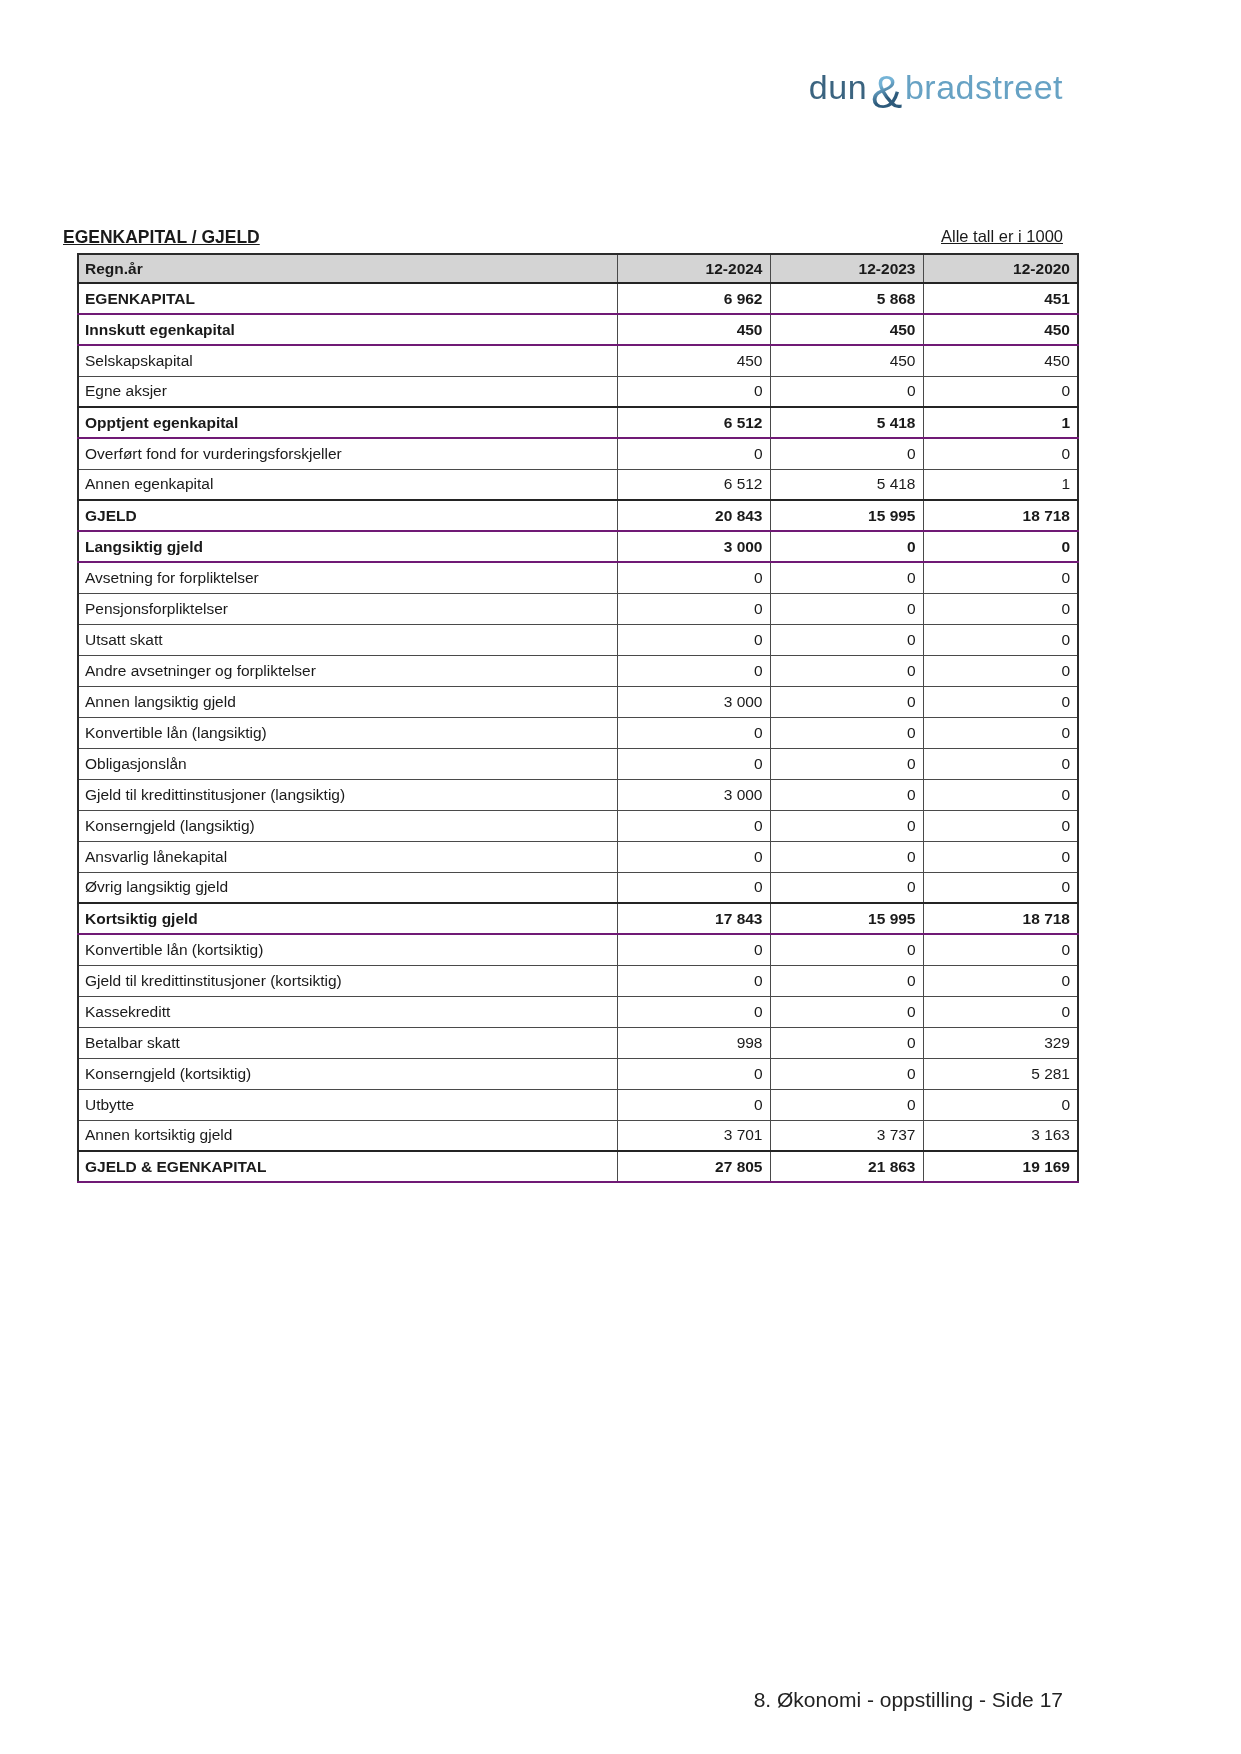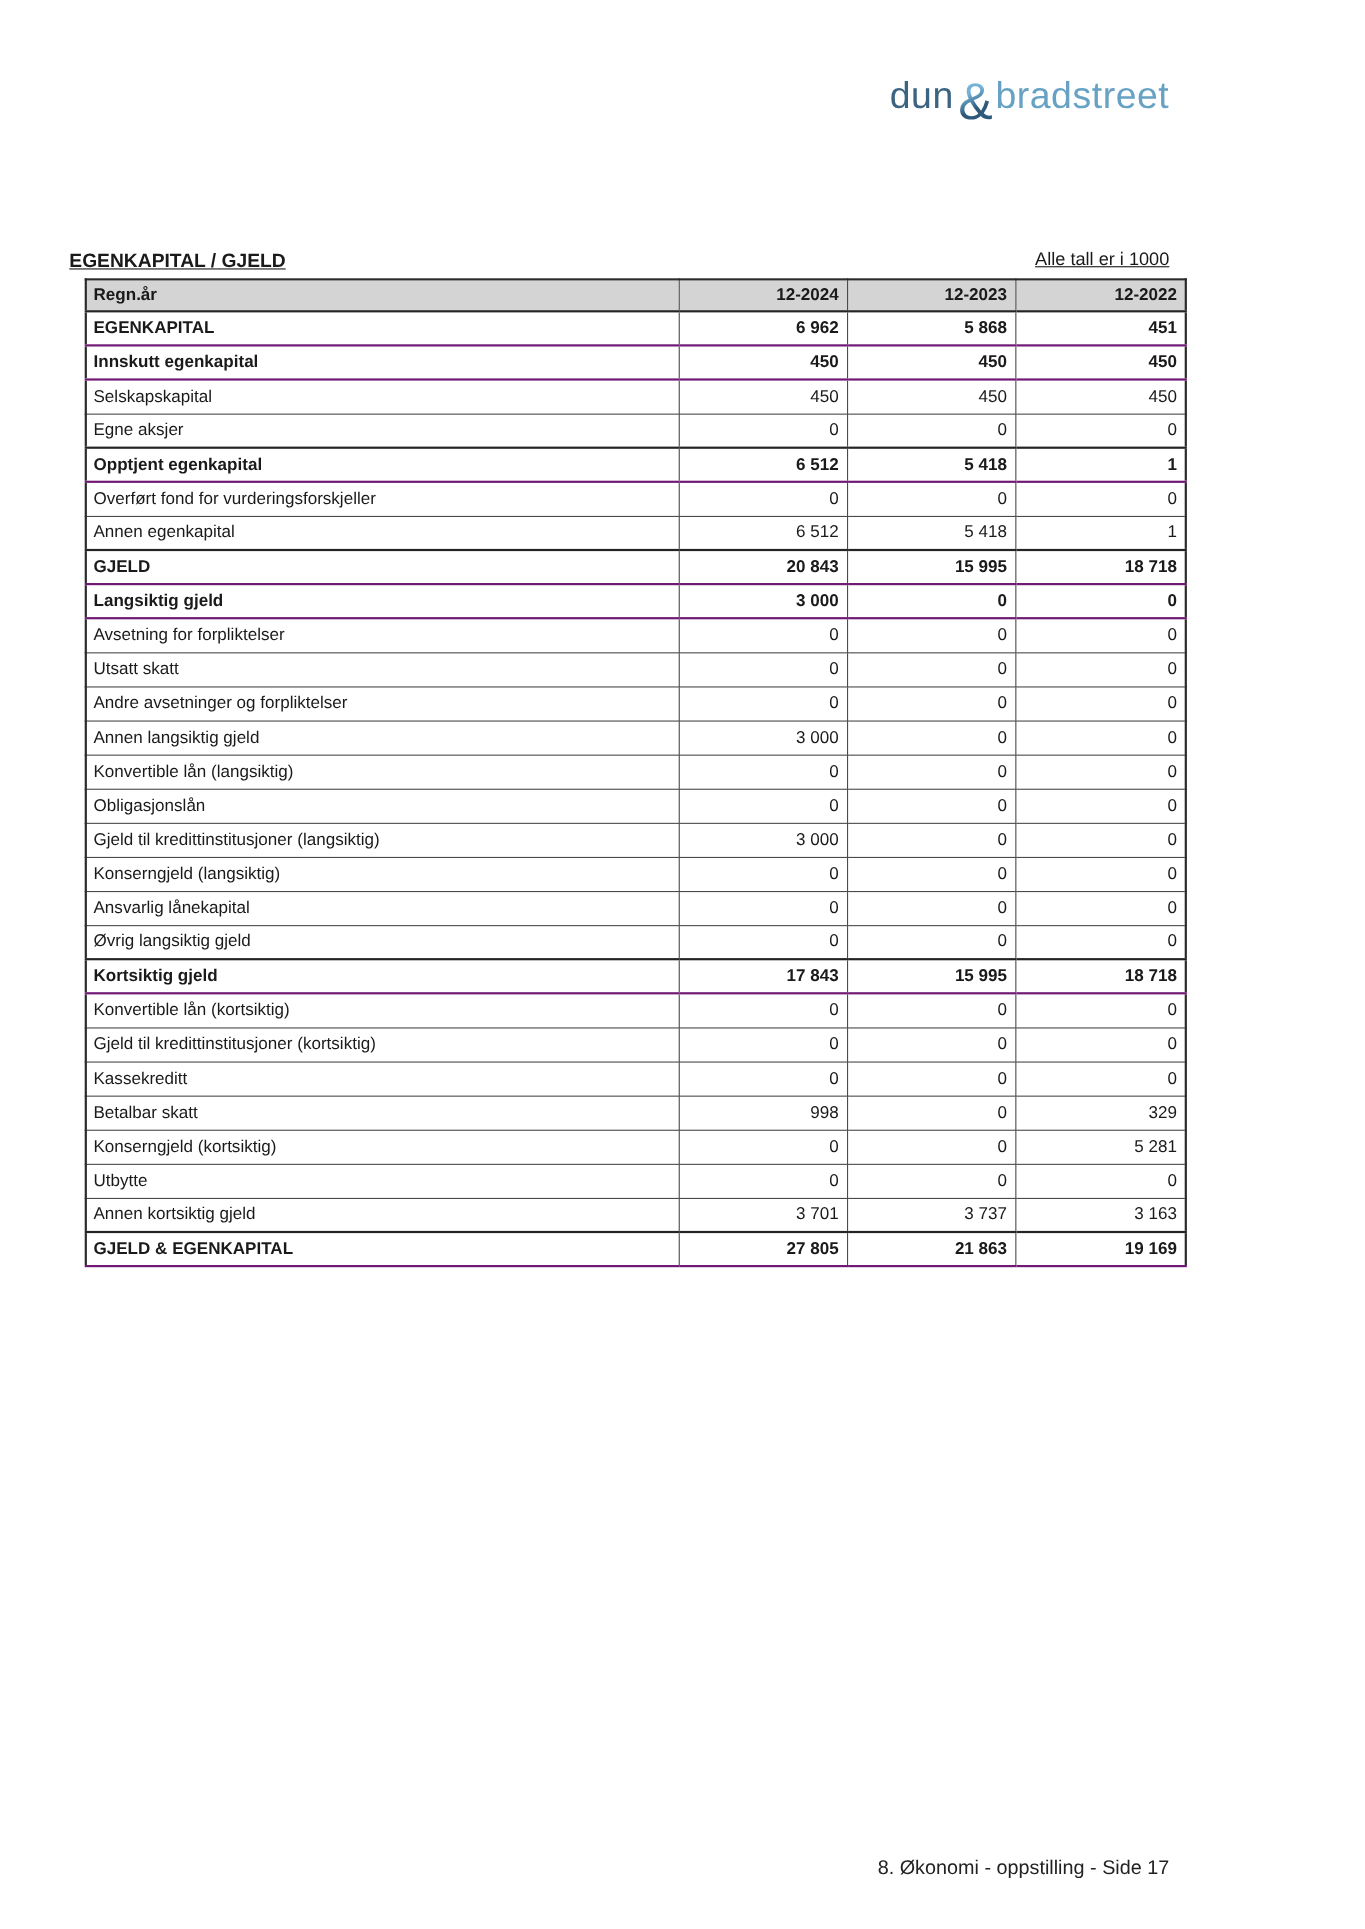--- a/index.html
+++ b/index.html
@@ -83,21 +83,21 @@
     font-weight: bold;
     border-top: 2px solid #242424;
     border-bottom: 2px solid #701a75;
   }
 
   
   .footer {
     position: absolute;
     top: 1688px;
     right: 178px;
-    font-size: 18px;
+    font-size: 21px;
     color: #222222;
   }
 </style>
 </head>
 <body>
 
 <div class="page">
 
   <div class="logo">
     <span class="word-left">dun</span>
@@ -115,21 +115,21 @@
       <col style="width:539px">
       <col style="width:153px">
       <col style="width:153px">
       <col style="width:155px">
     </colgroup>
     <thead>
       <tr>
           <th class="label">Regn.år</th>
           <th class="num">12-2024</th>
           <th class="num">12-2023</th>
-          <th class="num">12-2022</th>
+          <th class="num">12-2020</th>
         </tr>
     </thead>
     <tbody>
         <tr class="section">
           <td class="label">EGENKAPITAL</td>
           <td class="num">6 962</td>
           <td class="num">5 868</td>
           <td class="num">451</td>
         </tr>
         <tr class="section">
@@ -180,20 +180,26 @@
           <td class="num">0</td>
           <td class="num">0</td>
         </tr>
         <tr>
           <td class="label">Avsetning for forpliktelser</td>
           <td class="num">0</td>
           <td class="num">0</td>
           <td class="num">0</td>
         </tr>
         <tr>
+          <td class="label">Pensjonsforpliktelser</td>
+          <td class="num">0</td>
+          <td class="num">0</td>
+          <td class="num">0</td>
+        </tr>
+        <tr>
           <td class="label">Utsatt skatt</td>
           <td class="num">0</td>
           <td class="num">0</td>
           <td class="num">0</td>
         </tr>
         <tr>
           <td class="label">Andre avsetninger og forpliktelser</td>
           <td class="num">0</td>
           <td class="num">0</td>
           <td class="num">0</td>

